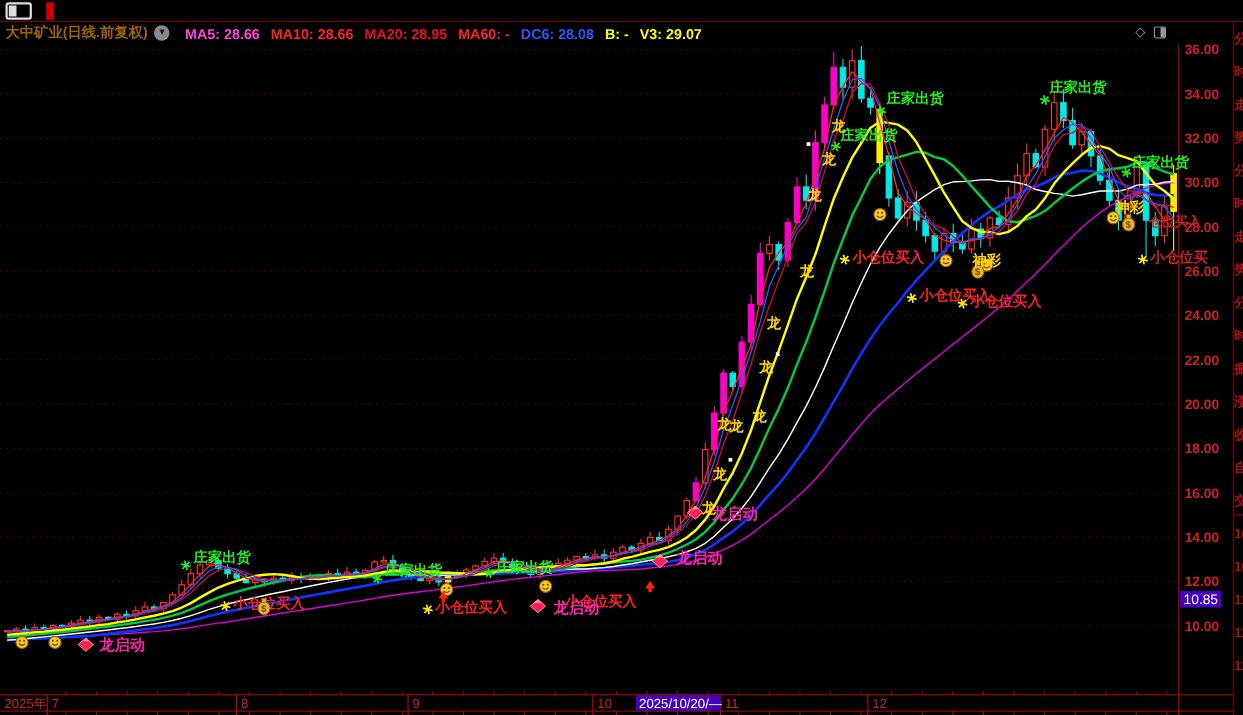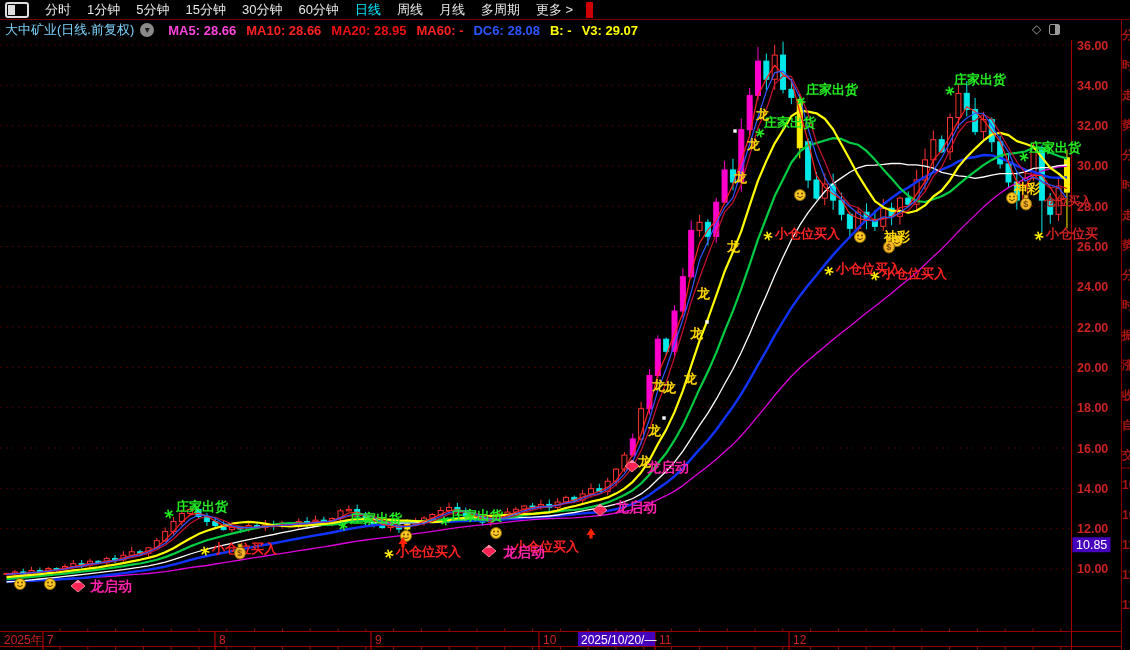--- a/index.html
+++ b/index.html
@@ -12,21 +12,21 @@
   .winbox .winfill{position:absolute;left:1px;top:1px;width:7px;height:10px;background:#ddd;}
   .mi{margin:0 8px;cursor:default;white-space:nowrap;}
   .mi.active{color:#00e8ff;}
   .mright{margin-left:auto;display:flex;align-items:center;height:100%;}
   .mr{padding:0 9px;border-left:1px solid #990000;white-space:nowrap;}
   .mr:last-child{border-right:1px solid #990000;}
   .corner-red{width:7px;height:16px;background:#cc0000;margin-left:5px;}
   
   .titlebar{position:absolute;left:0;top:20px;width:1130px;height:20px;display:flex;align-items:center;
     z-index:6;font-size:13px;}
-  .stock{color:#7dd3fc;font-weight:400;margin:0 6px 0 5px;white-space:nowrap;}
+  .stock{color:#a16207;font-weight:700;margin:0 6px 0 5px;white-space:nowrap;}
   .chev{width:14px;height:14px;border-radius:50%;background:#8a8a8a;color:#1a1a1a;font-size:10px;
     line-height:13px;text-align:center;margin-right:4px;flex:0 0 auto;}
   .ind{font-weight:700;margin-left:10px;white-space:nowrap;text-align:center;}
   .ticon{position:absolute;top:2px;color:#999;font-size:12px;}
   .halfsq{position:absolute;top:4px;width:9px;height:9px;border:1.5px solid #999;border-radius:2px;}
   .halfsq i{position:absolute;right:0;top:0;width:4px;height:9px;background:#999;}
   
   #chart{position:absolute;left:0;top:0;z-index:1;}
   
   .sidestrip{position:absolute;left:1122px;top:20px;width:8px;height:630px;overflow:hidden;z-index:2;
@@ -39,21 +39,20 @@
 </style>
 </head>
 <body>
 
 <div id="screen">
 
   <div class="menubar">
     <span class="winbox">
         <span class="winfill"></span>
       </span>
-    <span id="menu-left"><span class="mi">分时</span><span class="mi">1分钟</span><span class="mi">5分钟</span><span class="mi">15分钟</span><span class="mi">30分钟</span><span class="mi">60分钟</span><span class="mi active">日线</span><span class="mi">周线</span><span class="mi">月线</span><span class="mi">多周期</span><span class="mi">更多 &gt;</span></span>
     <span class="corner-red"></span>
   </div>
 
   <div class="titlebar">
     <span class="stock">大中矿业(日线.前复权)</span>
     <span class="chev">▾</span>
     <span id="indicators"><span class="ind" style="color: rgb(255, 68, 221);">MA5: 28.66</span><span class="ind" style="color: rgb(255, 34, 34);">MA10: 28.66</span><span class="ind" style="color: rgb(238, 17, 17);">MA20: 28.95</span><span class="ind" style="color: rgb(255, 34, 34);">MA60: -</span><span class="ind" style="color: rgb(43, 85, 255);">DC6: 28.08</span><span class="ind" style="color: rgb(255, 255, 0);">B: -</span><span class="ind" style="color: rgb(255, 255, 0);">V3: 29.07</span></span>
     <span class="ticon" style="left:1032px">◇</span>
     <span class="halfsq" style="left:1049px">
         <i></i>

